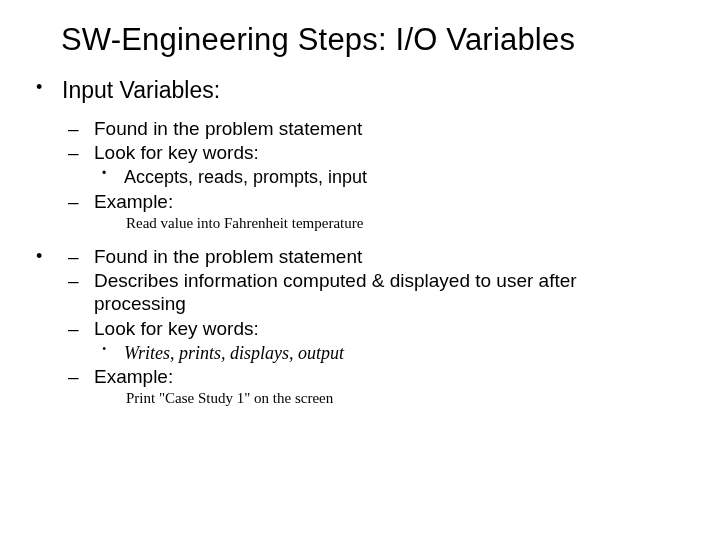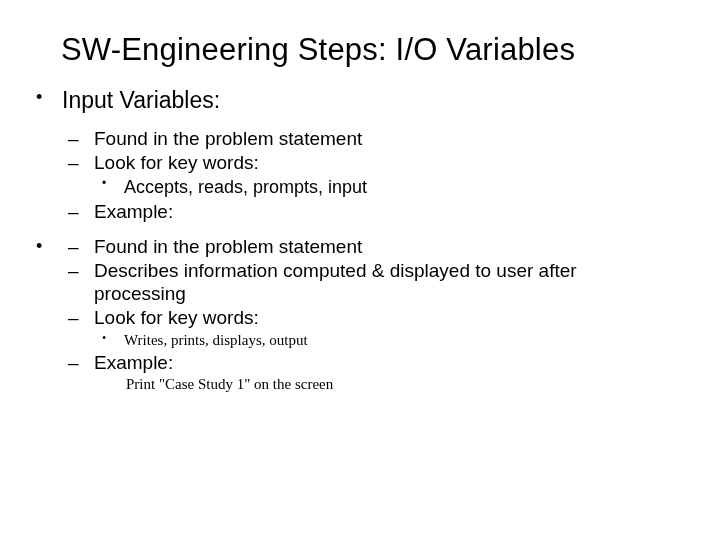--- a/index.html
+++ b/index.html
@@ -8,21 +8,21 @@
     width: 720px;
     height: 540px;
     background: #ffffff;
     font-family: Arial, Helvetica, sans-serif;
     color: #000;
   }
   .slide {
     box-sizing: border-box;
     width: 636px;
     height: 540px;
-    padding: 28px 28px 20px 28px;
+    padding: 18px 28px 20px 28px;
   }
   .title {
     font-size: 31px;
     text-align: center;
     margin: 4px 0 18px 0;
     font-weight: normal;
     letter-spacing: 0.2px;
   }
   ul {
     margin: 0;
@@ -82,21 +82,22 @@
   
   .serif-note {
     font-family: Garamond, "Times New Roman", Georgia, serif;
     font-size: 15px;
     padding-left: 32px;
     line-height: 1.35;
     margin: 0 0 1px 0;
   }
   .l3.serif > li {
     font-family: Garamond, "Times New Roman", Georgia, serif;
-    font-size: 15px;
+    font-size: 18px;
+    font-style: italic;
   }
 </style>
 </head>
 <body>
 
 <div class="slide">
 
   <h1 class="title">SW-Engineering Steps: I/O Variables</h1>
 
   <ul class="l1">
@@ -106,20 +107,21 @@
       <ul class="l2">
         <li>Found in the problem statement</li>
         <li>
           <span>Look for key words:</span>
           <ul class="l3">
             <li>Accepts, reads, prompts, input</li>
           </ul>
         </li>
         <li>
           <span>Example:</span>
+          <div class="serif-note">Read value into Fahrenheit temperature</div>
         </li>
       </ul>
     </li>
 
     <li>
       <ul class="l2">
         <li>Found in the problem statement</li>
         <li>Describes information computed &amp; displayed to user after processing</li>
         <li>
           <span>Look for key words:</span>

